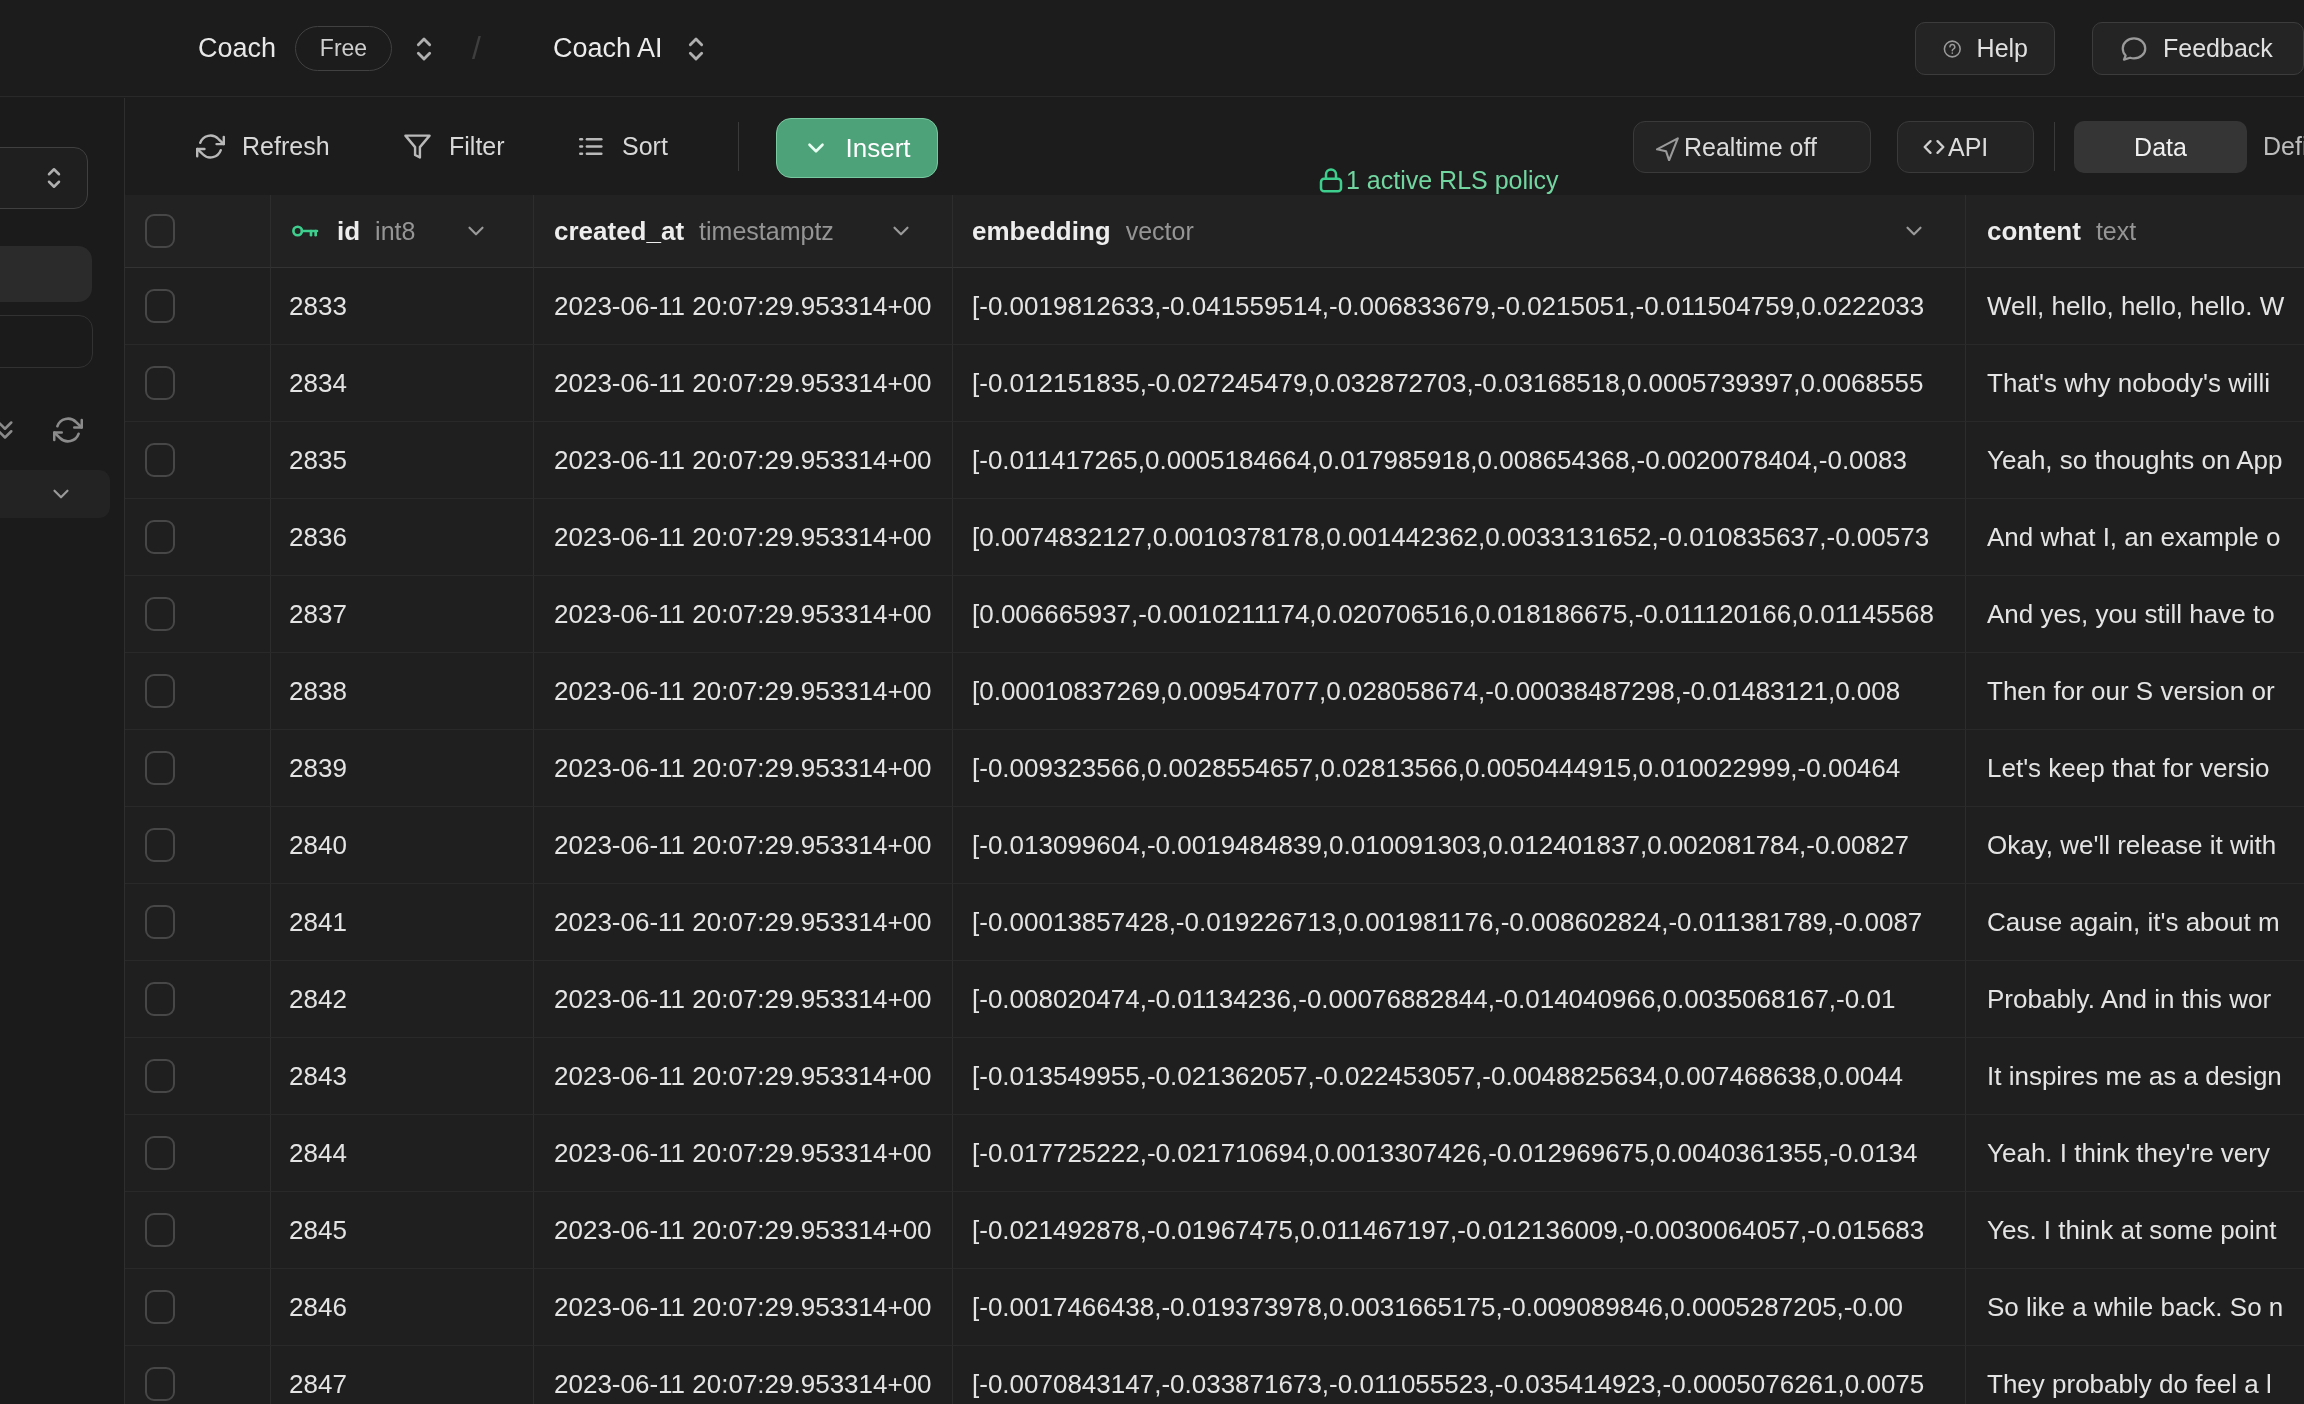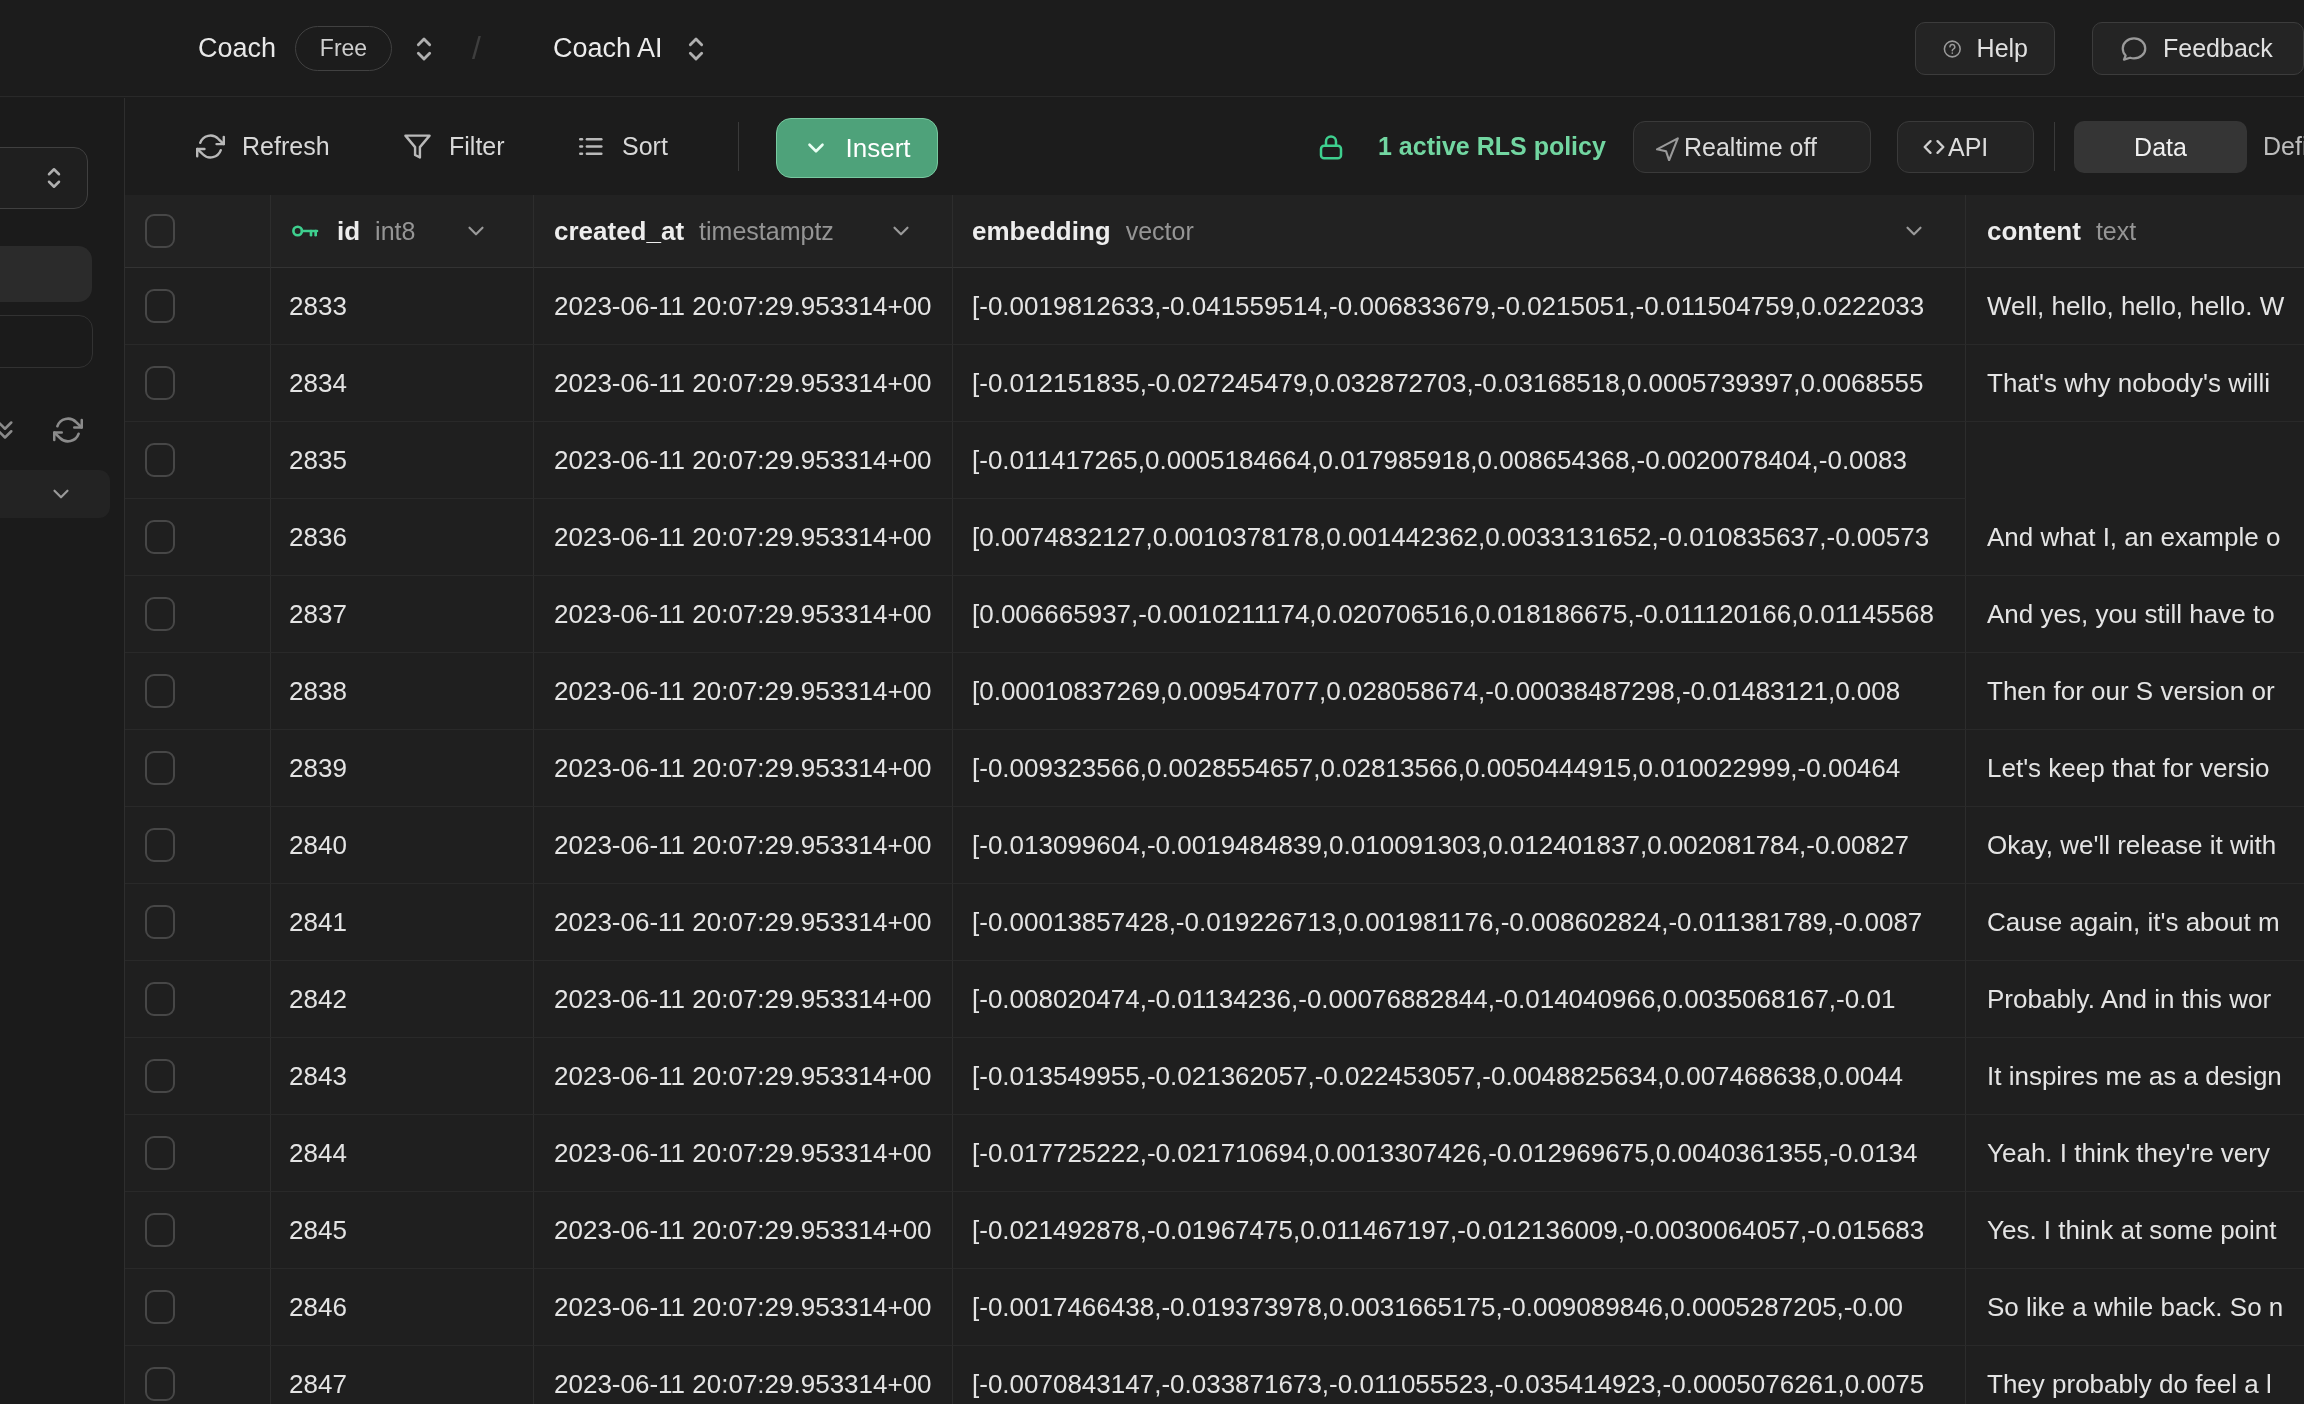--- a/index.html
+++ b/index.html
@@ -40,21 +40,21 @@
   .tool-sort    { left:451px; }
   .v-div { position:absolute; top:24px; width:1px; height:49px; background:#3a3a3a; }
   .div-1 { left:613px; }
   .div-2 { left:1929px; }
   .insert-btn { position:absolute; left:651px; top:20px; width:162px; height:60px;
                 background:#4ea27a; border:1.5px solid #79c9a0; border-radius:15px;
                 display:flex; align-items:center; justify-content:center; gap:16px;
                 color:#ffffff; font-size:26px; cursor:pointer; }
   .insert-btn .chev { color:#eafff4; }
   .rls { position:absolute; left:1191px; top:0; height:97px; display:flex;
-         align-items:center; gap:32px; color:#72d6a1; font-size:25px; cursor:pointer;font-weight:bold; }
+         align-items:flex-end; gap:0; color:#72d6a1; font-size:25px; cursor:pointer; }
   .pill-btn { position:absolute; top:23px; height:52px; background:#242424;
               border:1px solid #3a3a3a; border-radius:12px; display:flex;
               align-items:center; padding:0 22px; font-size:25px;
               color:#dcdcdc; cursor:pointer; }
   .realtime-btn { left:1508px; width:238px; }
   .api-btn { left:1772px; width:137px; }
   .data-btn { position:absolute; left:1949px; top:23px; width:173px; height:52px;
               background:#353535; border-radius:10px; display:flex; align-items:center;
               justify-content:center; font-size:25px; color:#f0f0f0; cursor:pointer; }
   .def-tab { position:absolute; left:2138px; top:0; height:97px; display:flex;
@@ -309,20 +309,23 @@
     </div>
     <div class="td c-id">
       <span class="cell-text">2835</span>
     </div>
     <div class="td c-created">
       <span class="cell-text">2023-06-11 20:07:29.953314+00</span>
     </div>
     <div class="td c-embed">
       <span class="cell-text">[-0.011417265,0.0005184664,0.017985918,0.008654368,-0.0020078404,-0.0083</span>
     </div>
+    <div class="td c-content">
+      <span class="cell-text">Yeah, so thoughts on App</span>
+    </div>
   </div>
 
   <div class="tr row">
     <div class="td c-check">
       <div class="checkbox"></div>
     </div>
     <div class="td c-id">
       <span class="cell-text">2836</span>
     </div>
     <div class="td c-created">

